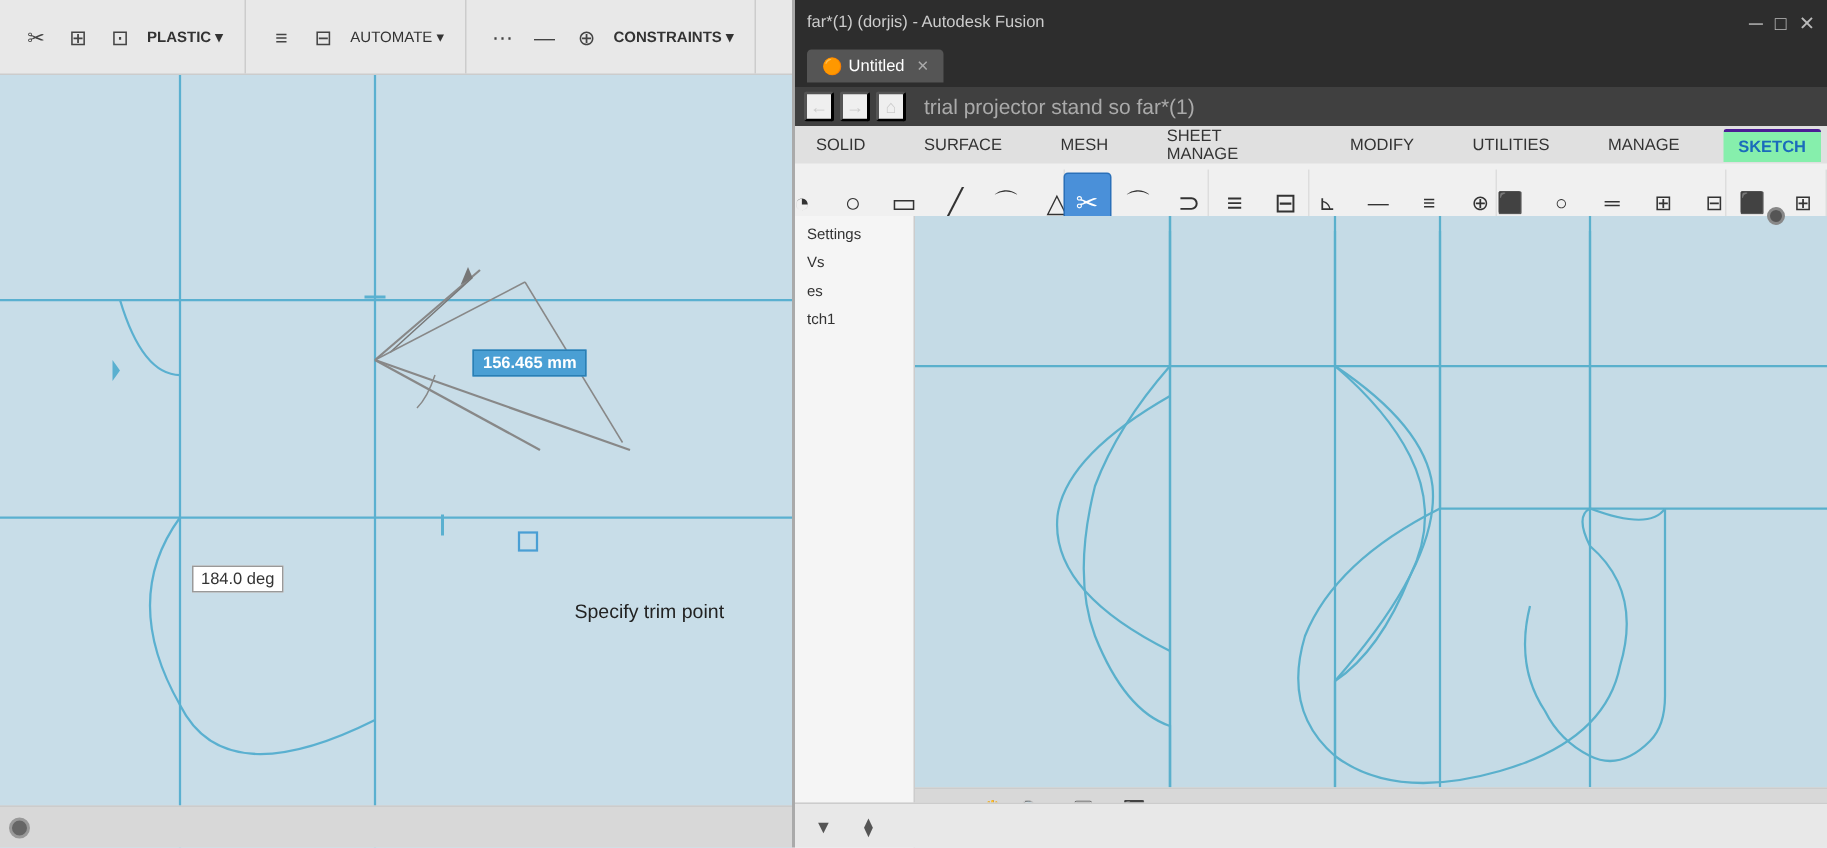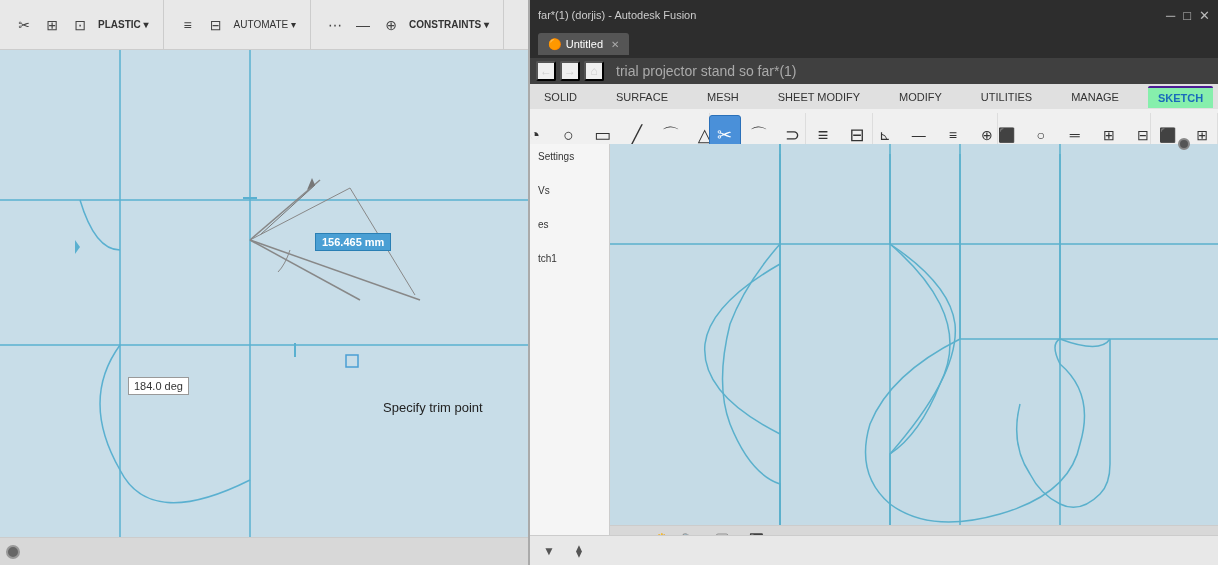--- a/index.html
+++ b/index.html
@@ -251,21 +251,21 @@
     
     .sidebar {
       position: absolute;
       left: 0; top: 144px;
       width: 80px; height: 421px;
       background: #f5f5f5;
       border-right: 1px solid #ccc;
       display: flex;
       flex-direction: column;
       padding: 4px;
-      gap: 17px;
+      gap: 2px;
       font-size: 10px;
     }
 
     .sidebar-item {
       padding: 3px 4px;
       cursor: pointer;
       border-radius: 2px;
       color: #333;
     }
 
@@ -465,21 +465,21 @@
       <div class="ribbon-tab">
           <span>SOLID</span>
         </div>
       <div class="ribbon-tab">
           <span>SURFACE</span>
         </div>
       <div class="ribbon-tab">
           <span>MESH</span>
         </div>
       <div class="ribbon-tab">
-          <span>SHEET MODIFY</span>
+          <span>SHEET MANAGE</span>
         </div>
       <div class="ribbon-tab">
           <span>MODIFY</span>
         </div>
       <div class="ribbon-tab">
           <span>UTILITIES</span>
         </div>
       <div class="ribbon-tab">
           <span>MANAGE</span>
         </div>

